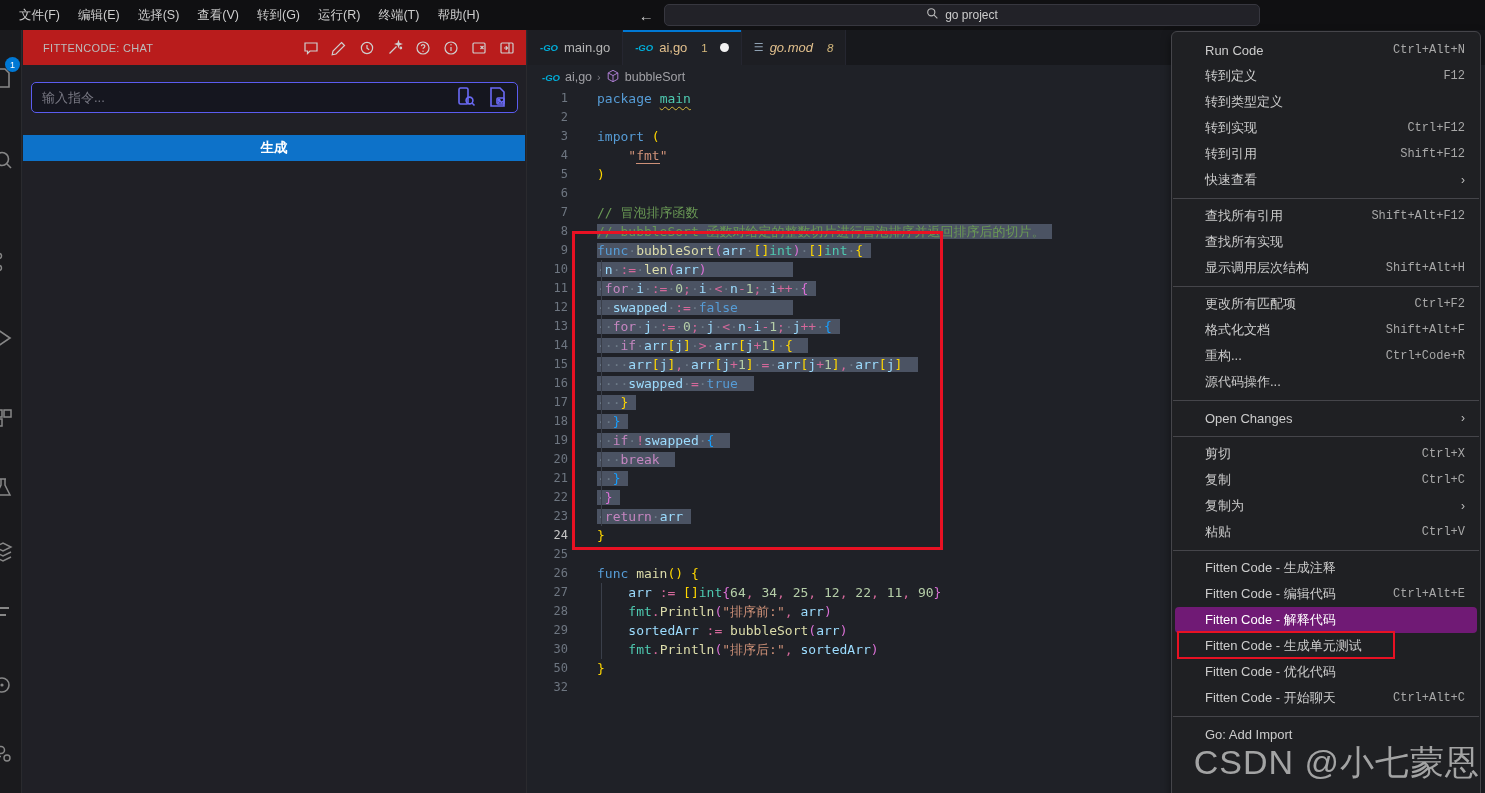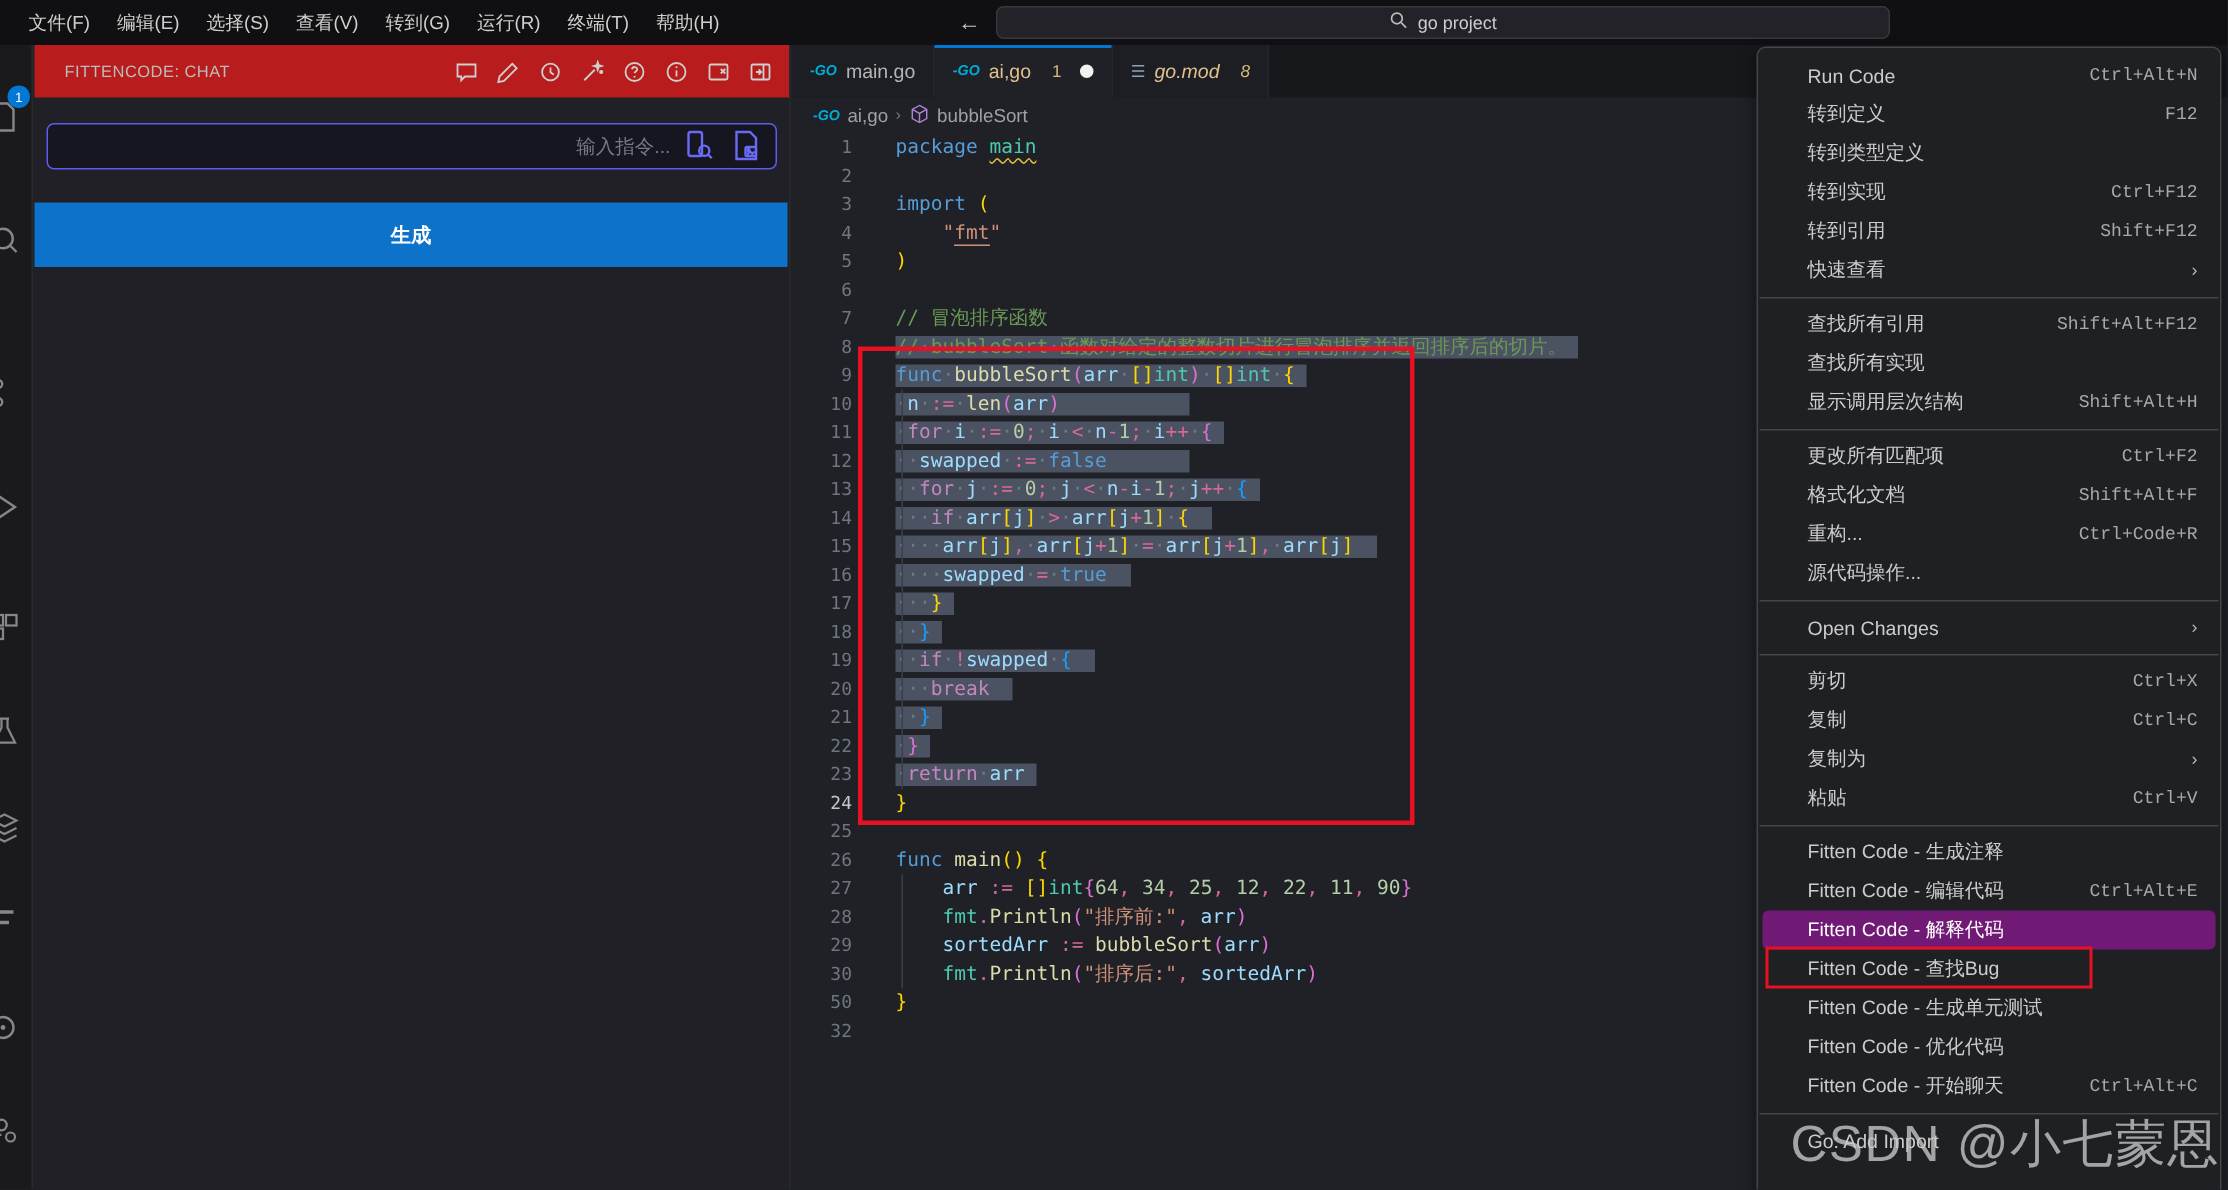--- a/index.html
+++ b/index.html
@@ -35,24 +35,24 @@
              background:#202026; border-right:1px solid #2a2a2e; z-index:2; }
   .panel-header { height:35px; display:flex; align-items:center; padding:0 10px 0 20px;
                   background:#b91c1c; }
   .panel-title { color:#bcbcbc; font-size:11px; letter-spacing:.3px; flex:1 1 auto; }
   .panel-icons { display:flex; gap:10px; align-items:center; }
   .panel-icons .pic { width:18px; height:18px; display:flex; align-items:center;
                       justify-content:center; border-radius:4px; cursor:default; }
   .cmd-row { position:absolute; left:8px; right:8px; top:52px; height:31px; }
   .cmd-input { width:100%; height:100%; background:#15161f; border:1.5px solid #5b5cf0;
                border-radius:5px; color:#cccccc; font-size:13px; padding:0 70px 0 10px;
-               outline:none; font-family:inherit;text-align:right; }
+               outline:none; font-family:inherit; }
   .cmd-input::placeholder { color:#787883; }
   .cmd-icons { position:absolute; right:8px; top:3px; display:flex; gap:8px; }
-  .gen-btn { position:absolute; left:0; right:1px; top:105px; height:43px; background:#0d72c9;
+  .gen-btn { position:absolute; left:0; right:1px; top:105px; height:26px; background:#0d72c9;
              color:#ffffff; font-size:13.5px; font-weight:bold; display:flex; align-items:center;
              justify-content:center; cursor:default; }
 
   
   .editor { position:absolute; left:528px; top:30px; right:0; bottom:0; background:#1f2127; z-index:1; }
   .tabbar { height:35px; background:#17181c; display:flex; }
   .tab { height:35px; display:flex; align-items:center; gap:6px; padding:0 12px;
          border-right:1px solid #252630; font-size:13px; color:#9d9d9d; background:#1d1e23;
          position:relative; cursor:default; }
   .tab.active { background:#1f2127; color:#e2c08d; }
@@ -406,23 +406,20 @@
       <span class="lbl">Fitten Code - 生成注释</span>
     </div>
     <div class="ctxitem">
       <span class="lbl">Fitten Code - 编辑代码</span>
       <span class="sc">Ctrl+Alt+E</span>
     </div>
     <div class="ctxitem hl">
       <span class="lbl">Fitten Code - 解释代码</span>
     </div>
     <div class="ctxitem">
-      <span class="lbl">Fitten Code - 查找Bug</span>
-    </div>
-    <div class="ctxitem">
       <span class="lbl">Fitten Code - 生成单元测试</span>
     </div>
     <div class="ctxitem">
       <span class="lbl">Fitten Code - 优化代码</span>
     </div>
     <div class="ctxitem">
       <span class="lbl">Fitten Code - 开始聊天</span>
       <span class="sc">Ctrl+Alt+C</span>
     </div>
     <div class="ctxsep"></div>

